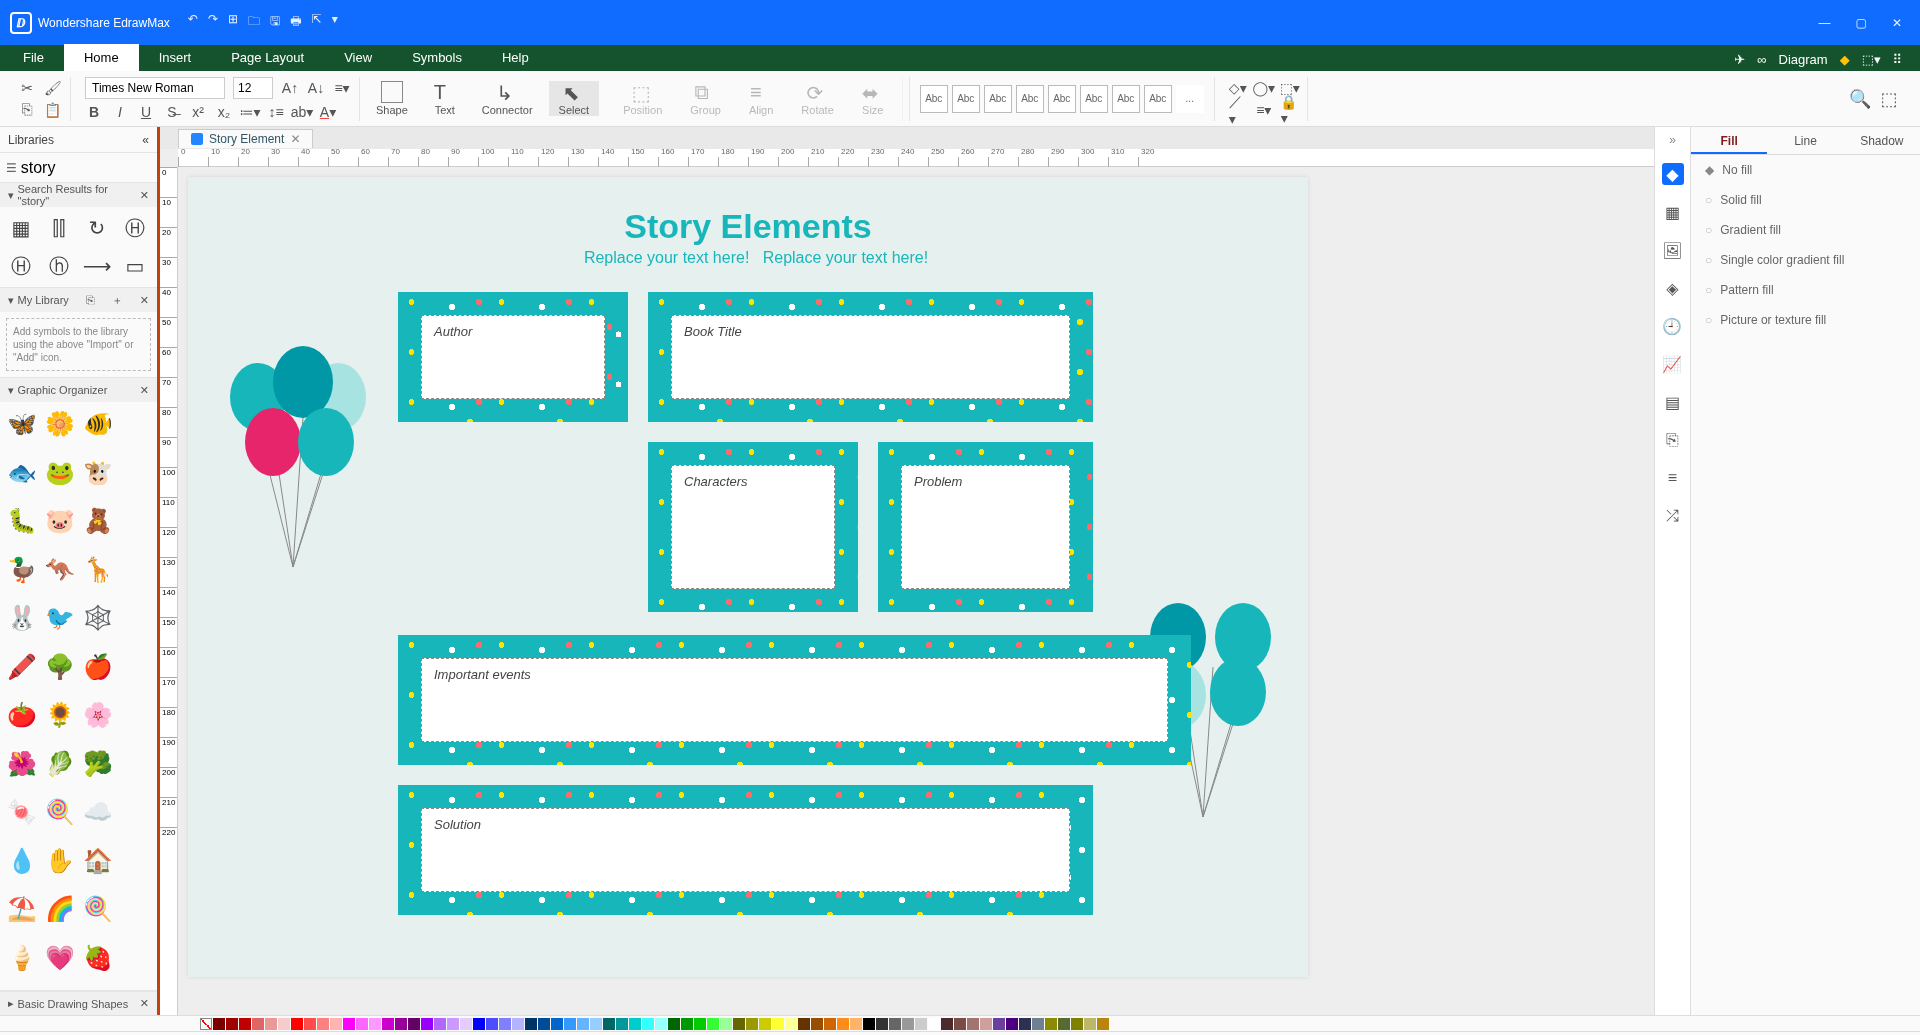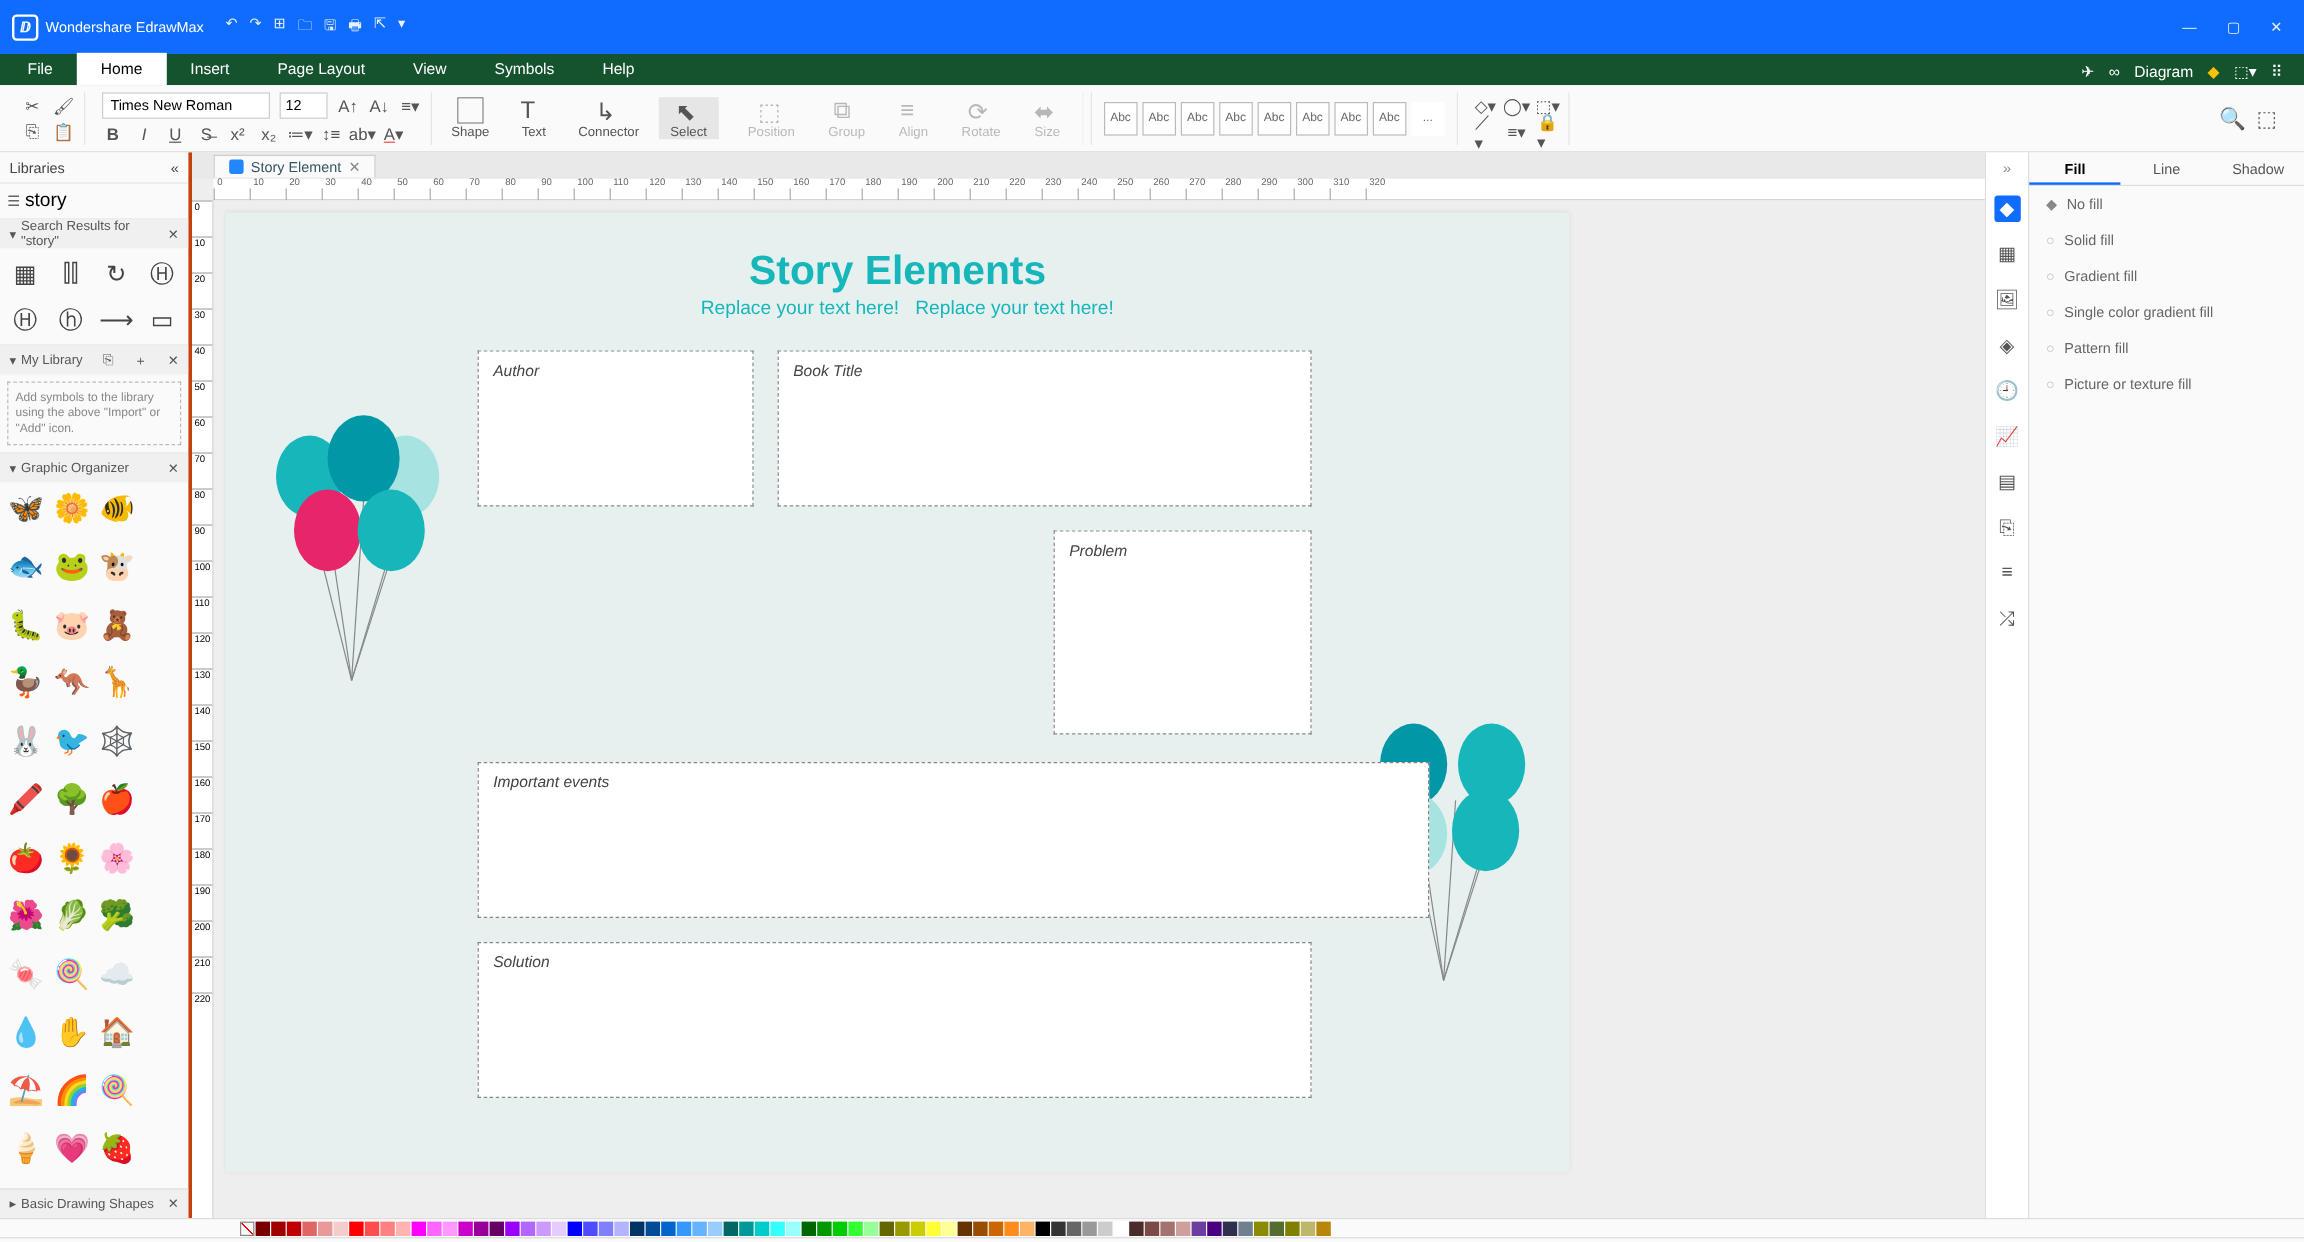--- a/index.html
+++ b/index.html
@@ -61,39 +61,39 @@
 .ruler-h .tick { width:30px; border-left:1px solid #aaa; height:10px; margin-top:8px; position:relative; }
 .ruler-h .tick span { position:absolute; top:-10px; left:2px; }
 .canvas-wrap { flex:1; display:flex; }
 .ruler-v { width:18px; background:#fff; border-right:1px solid #ccc; font-size:8px; display:flex; flex-direction:column; }
 .ruler-v .tick { height:30px; border-top:1px solid #aaa; position:relative; }
 .ruler-v .tick span { position:absolute; writing-mode:horizontal-tb; left:2px; top:0; font-size:8px; }
 .canvas { flex:1; background:#eee; overflow:auto; position:relative; }
 .page { margin:10px 10px 10px 10px; width:1120px; height:800px; background:#e6f1ef; box-shadow:0 0 4px rgba(0,0,0,.1); position:relative; }
 .page-title { position:absolute; top:30px; left:0; right:0; text-align:center; font-size:34px; font-weight:bold; color:#17b6ba; }
 .page-sub { position:absolute; top:72px; left:16px; right:0; text-align:center; font-size:16px; color:#17b6ba; }
-.box { position:absolute; background:#17b6ba; padding:0; }
+.box { position:absolute; background:#17b6ba; padding:23px; }
 .box .inner { background:#fff; height:100%; padding:8px 12px; font-size:13px; font-style:italic; color:#444; border:1px dashed #888; }
 .confetti-bg { background:#17b6ba; background-image:
   radial-gradient(circle at 15% 20%, #fce303 3px, transparent 3px),
   radial-gradient(circle at 35% 70%, #ff6b6b 3px, transparent 3px),
   radial-gradient(circle at 60% 30%, #fff 3px, transparent 3px),
   radial-gradient(circle at 80% 60%, #fce303 3px, transparent 3px),
   radial-gradient(circle at 90% 20%, #ff6b6b 3px, transparent 3px),
   radial-gradient(circle at 45% 85%, #fff 3px, transparent 3px);
   background-size:90px 50px; }
 .balloon-group { position:absolute; }
 .balloon-svg { display:block; }
 
 
 .raildock { display:flex; }
 .rightpanel { width:230px; background:#fafafa; border-left:1px solid #ddd; font-size:12px; }
 .rp-tabs { display:flex; height:28px; border-bottom:1px solid #ddd; }
 .rp-tabs div { flex:1; text-align:center; line-height:28px; color:#555; cursor:pointer; }
-.rp-tabs div.act { font-weight:bold; color:#000000; border-bottom:2px solid #0f6cff; }
+.rp-tabs div.act { font-weight:bold; color:#7f1d1d; border-bottom:2px solid #0f6cff; }
 .rp-opt { padding:8px 14px; color:#666; display:flex; align-items:center; gap:8px; cursor:pointer; }
 .rp-opt::before { content:"○"; color:#bbb; }
 .rp-opt.none::before { content:"◆"; color:#888; }
 .rail { width:36px; background:#fff; border-left:1px solid #ddd; display:flex; flex-direction:column; align-items:center; padding-top:6px; gap:16px; }
 .rail .ri { width:22px; height:22px; display:flex; align-items:center; justify-content:center; color:#555; font-size:16px; cursor:pointer; }
 .rail .ri.act { background:#0f6cff; color:#fff; border-radius:3px; }
 
 
 .colorstrip { height:16px; display:flex; align-items:center; padding-left:200px; gap:1px; background:#fafafa; border-top:1px solid #ddd; }
 .csw { width:12px; height:12px; cursor:pointer; }
@@ -555,20 +555,23 @@
               <ellipse cx="120" cy="115" rx="28" ry="34" fill="#17b6ba"></ellipse>
               <ellipse cx="40" cy="110" rx="26" ry="32" fill="#e6256b"></ellipse>
             </svg>
           </div>
 
           <div class="box confetti-bg" style="top:115px;left:210px;width:230px;height:130px">
               <div class="inner">Author</div>
             </div>
           <div class="box confetti-bg" style="top:115px;left:460px;width:445px;height:130px">
               <div class="inner">Book Title</div>
+            </div>
+          <div class="box confetti-bg" style="top:265px;left:460px;width:210px;height:170px">
+              <div class="inner">Characters</div>
             </div>
           <div class="box confetti-bg" style="top:265px;left:690px;width:215px;height:170px">
               <div class="inner">Problem</div>
             </div>
           <div class="box confetti-bg" style="top:458px;left:210px;width:793px;height:130px">
               <div class="inner">Important events</div>
             </div>
           <div class="box confetti-bg" style="top:608px;left:210px;width:695px;height:130px">
               <div class="inner">Solution</div>
             </div>

